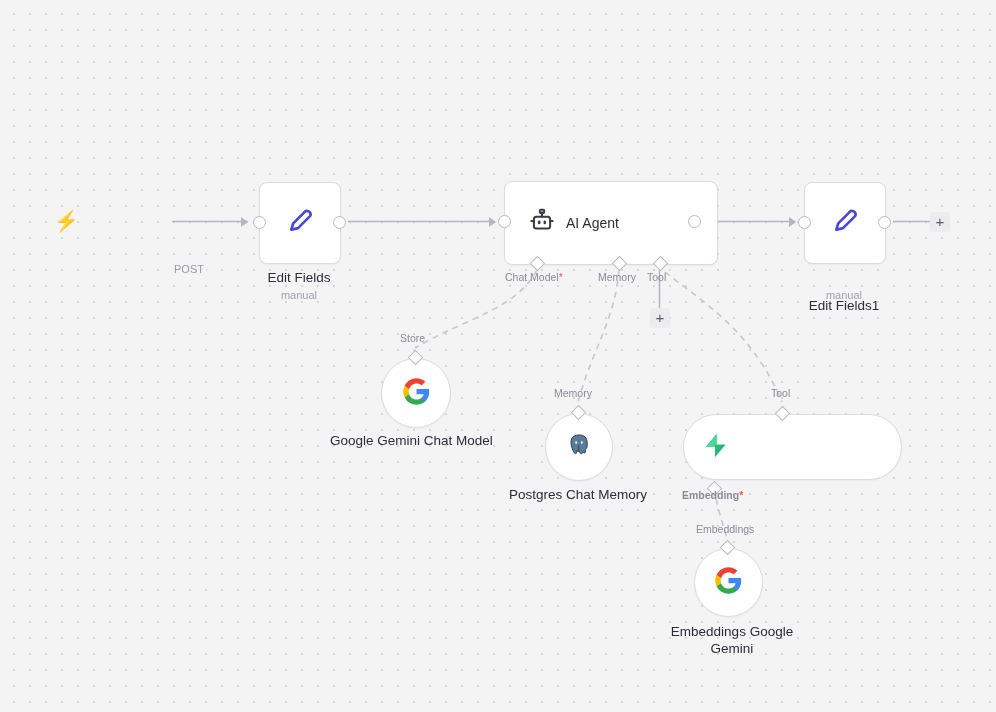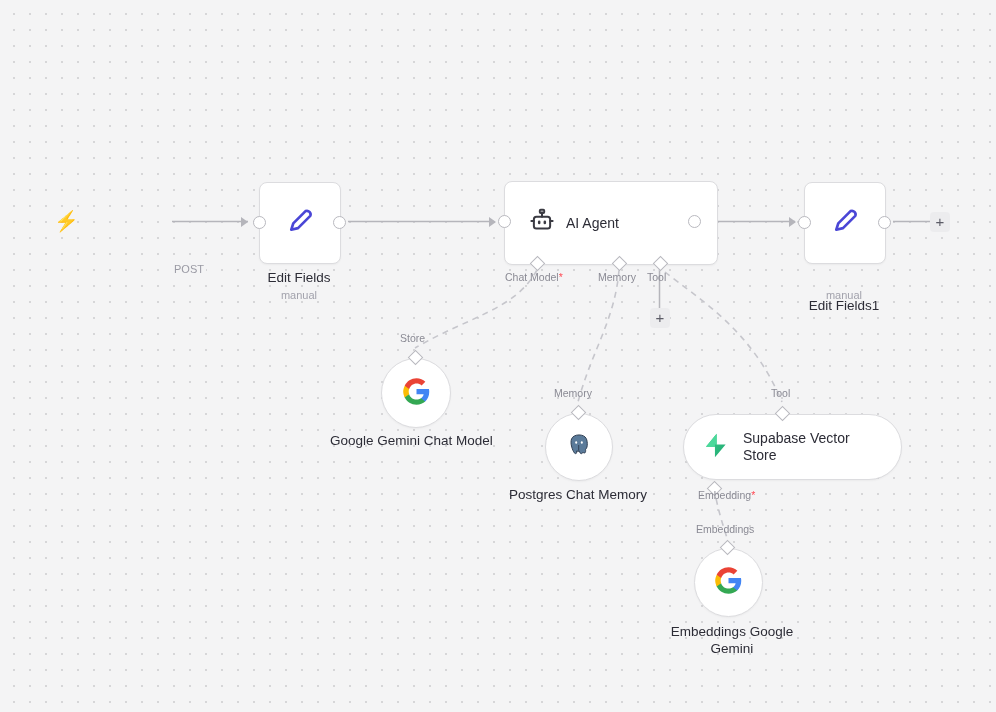--- a/index.html
+++ b/index.html
@@ -312,27 +312,26 @@
           <defs>
             <linearGradient id="sbg" x1="0" y1="0" x2="1" y2="1">
               <stop offset="0%" stop-color="#3ecf8e"></stop>
               <stop offset="100%" stop-color="#1fa971"></stop>
             </linearGradient>
           </defs>
           <path d="M26 3 L7 26 L23 26 L23 45 L42 22 L26 22 Z" fill="url(#sbg)"></path>
           <path d="M26 3 L7 26 L23 26 L23 22 L26 22 Z" fill="#4bd99b"></path>
         </svg>
       </span>
-      <span class="inline-label two-line">Supabase Vector Store</span>
     </div>
     <div class="port-diamond" style="left:93.5px; top:-6.5px;"></div>
     <div class="port-diamond" style="left:25.5px; top:68.5px;"></div>
   </div>
   <span class="port-label" style="left:771px; top:387px;">Tool</span>
-  <span class="port-label" style="left:698px; top:489px;"><span>Embedding</span><span class="req">*</span></span>
+  <span class="port-label" style="left:682px; top:489px;font-weight:bold;"><span>Embedding</span><span class="req">*</span></span>
 
   <div class="node" style="left:694px; top:548px; width:67px; height:67px;">
     <div class="circle" style="width:67px; height:67px;">
       <span>
         <svg width="29" height="29" viewBox="0 0 48 48">
           <path fill="#4285f4" d="M45.1 24.5c0-1.6-.15-3.2-.43-4.7H24v8.9h11.8c-.5 2.7-2.05 5-4.35 6.55v5.45h7.05c4.1-3.8 6.6-9.4 6.6-16.2z"></path>
           <path fill="#34a853" d="M24 46c5.9 0 10.85-1.95 14.45-5.3l-7.05-5.45c-1.95 1.3-4.45 2.1-7.4 2.1-5.7 0-10.5-3.85-12.2-9.0H4.5v5.65C8.1 41.15 15.45 46 24 46z"></path>
           <path fill="#fbbc05" d="M11.8 28.35c-.45-1.3-.7-2.7-.7-4.15s.25-2.85.7-4.15V14.4H4.5C2.95 17.5 2 21 2 24.2s.95 6.7 2.5 9.8l7.3-5.65z"></path>
           <path fill="#ea4335" d="M24 10.85c3.2 0 6.1 1.1 8.4 3.3l6.25-6.25C34.85 4.4 29.9 2 24 2 15.45 2 8.1 6.85 4.5 14.4l7.3 5.65c1.7-5.15 6.5-9.2 12.2-9.2z"></path>
         </svg>

